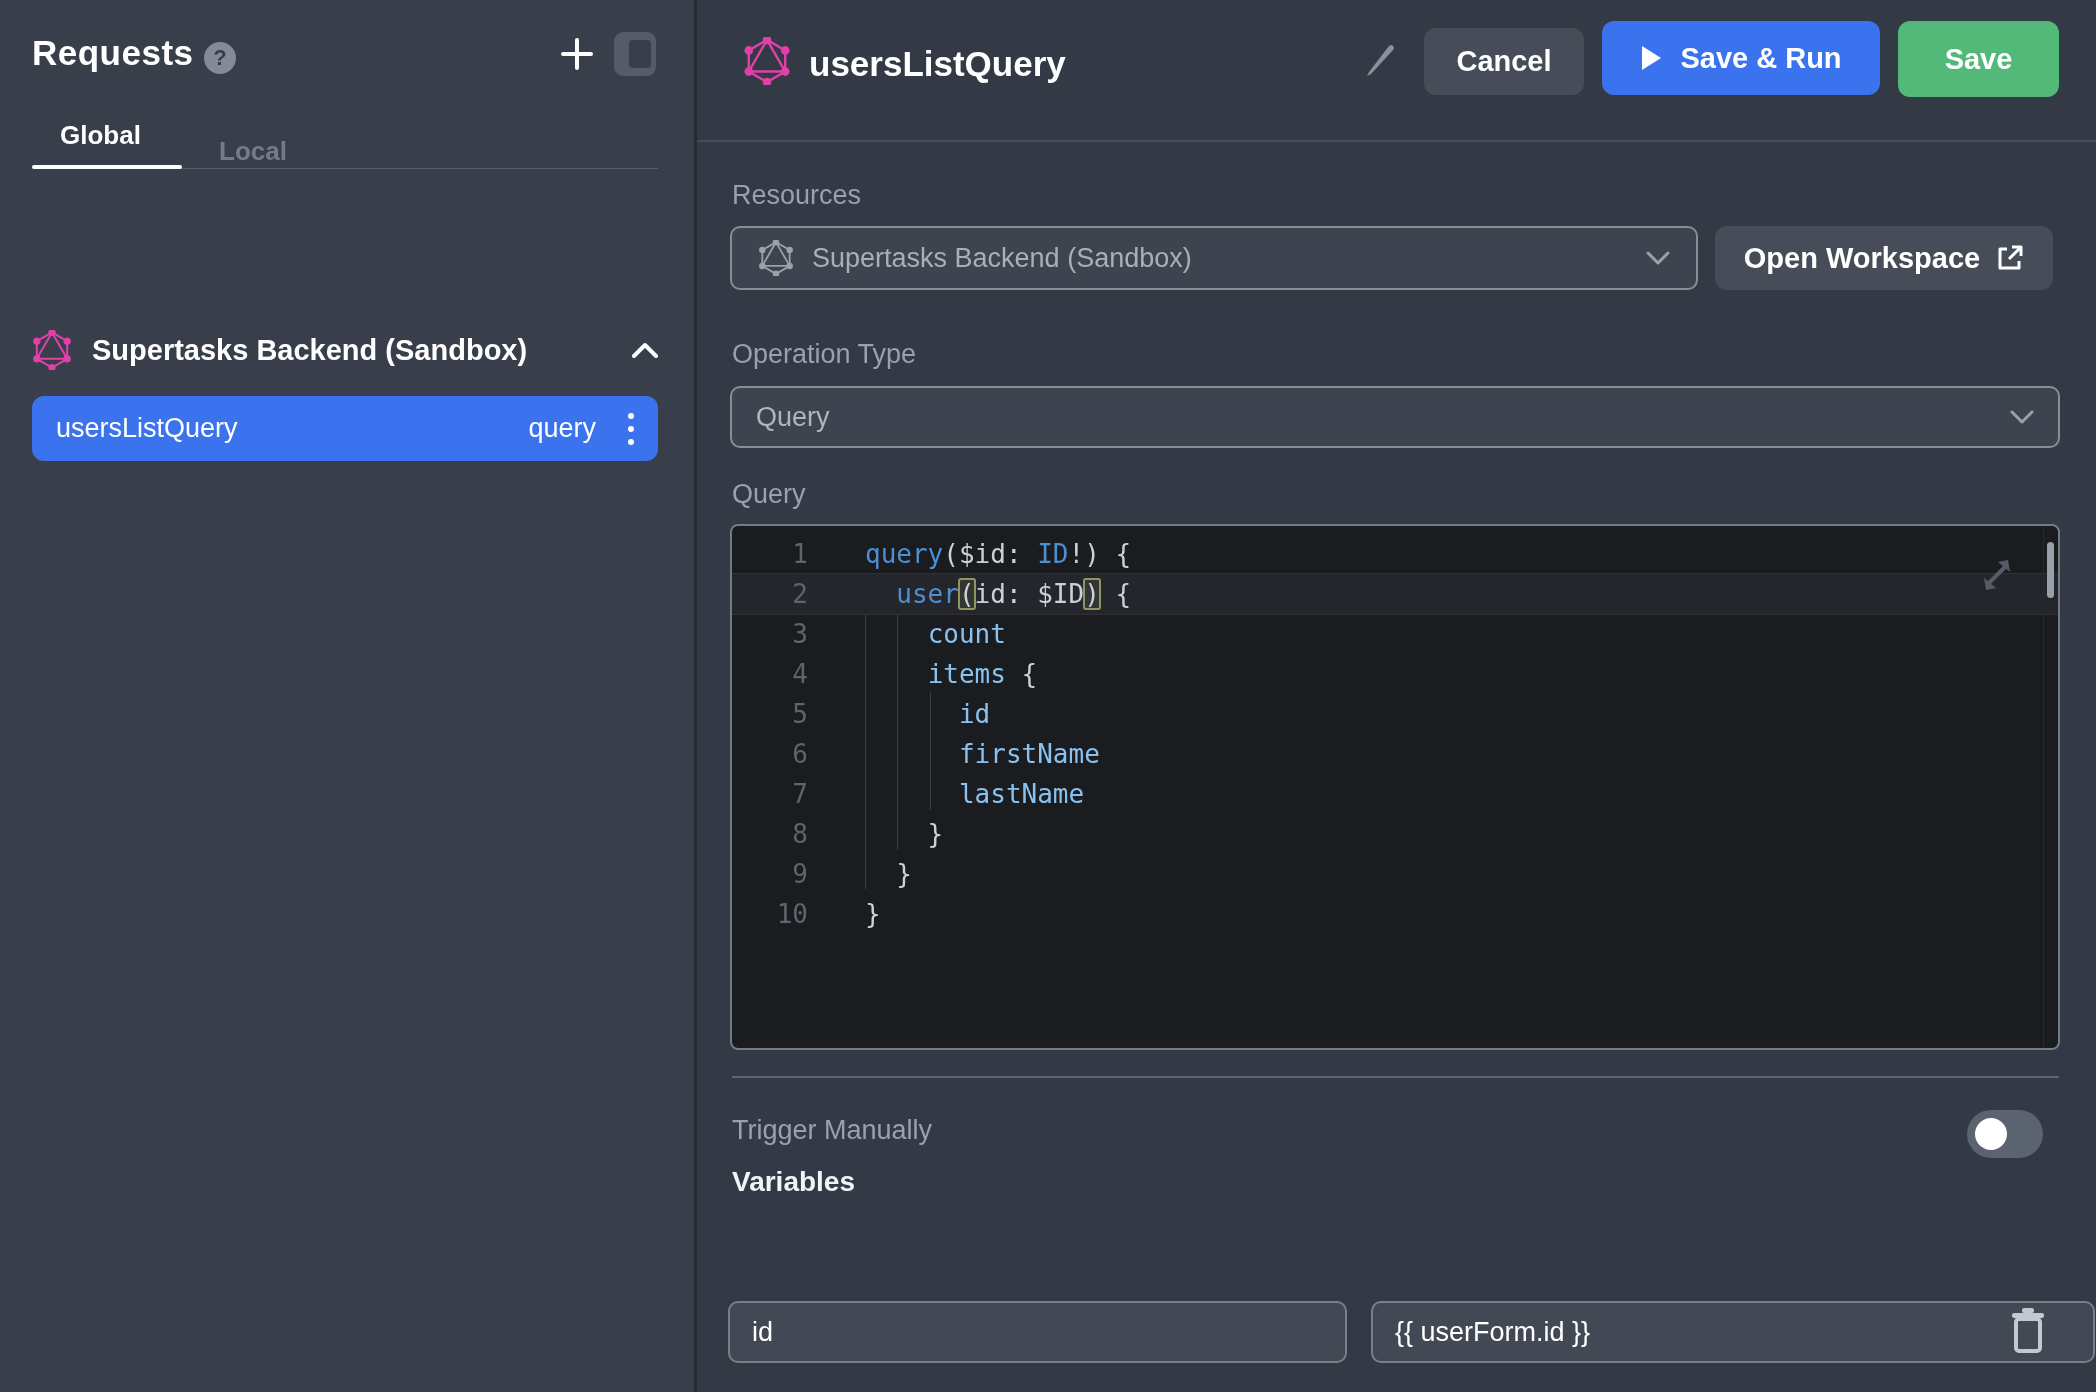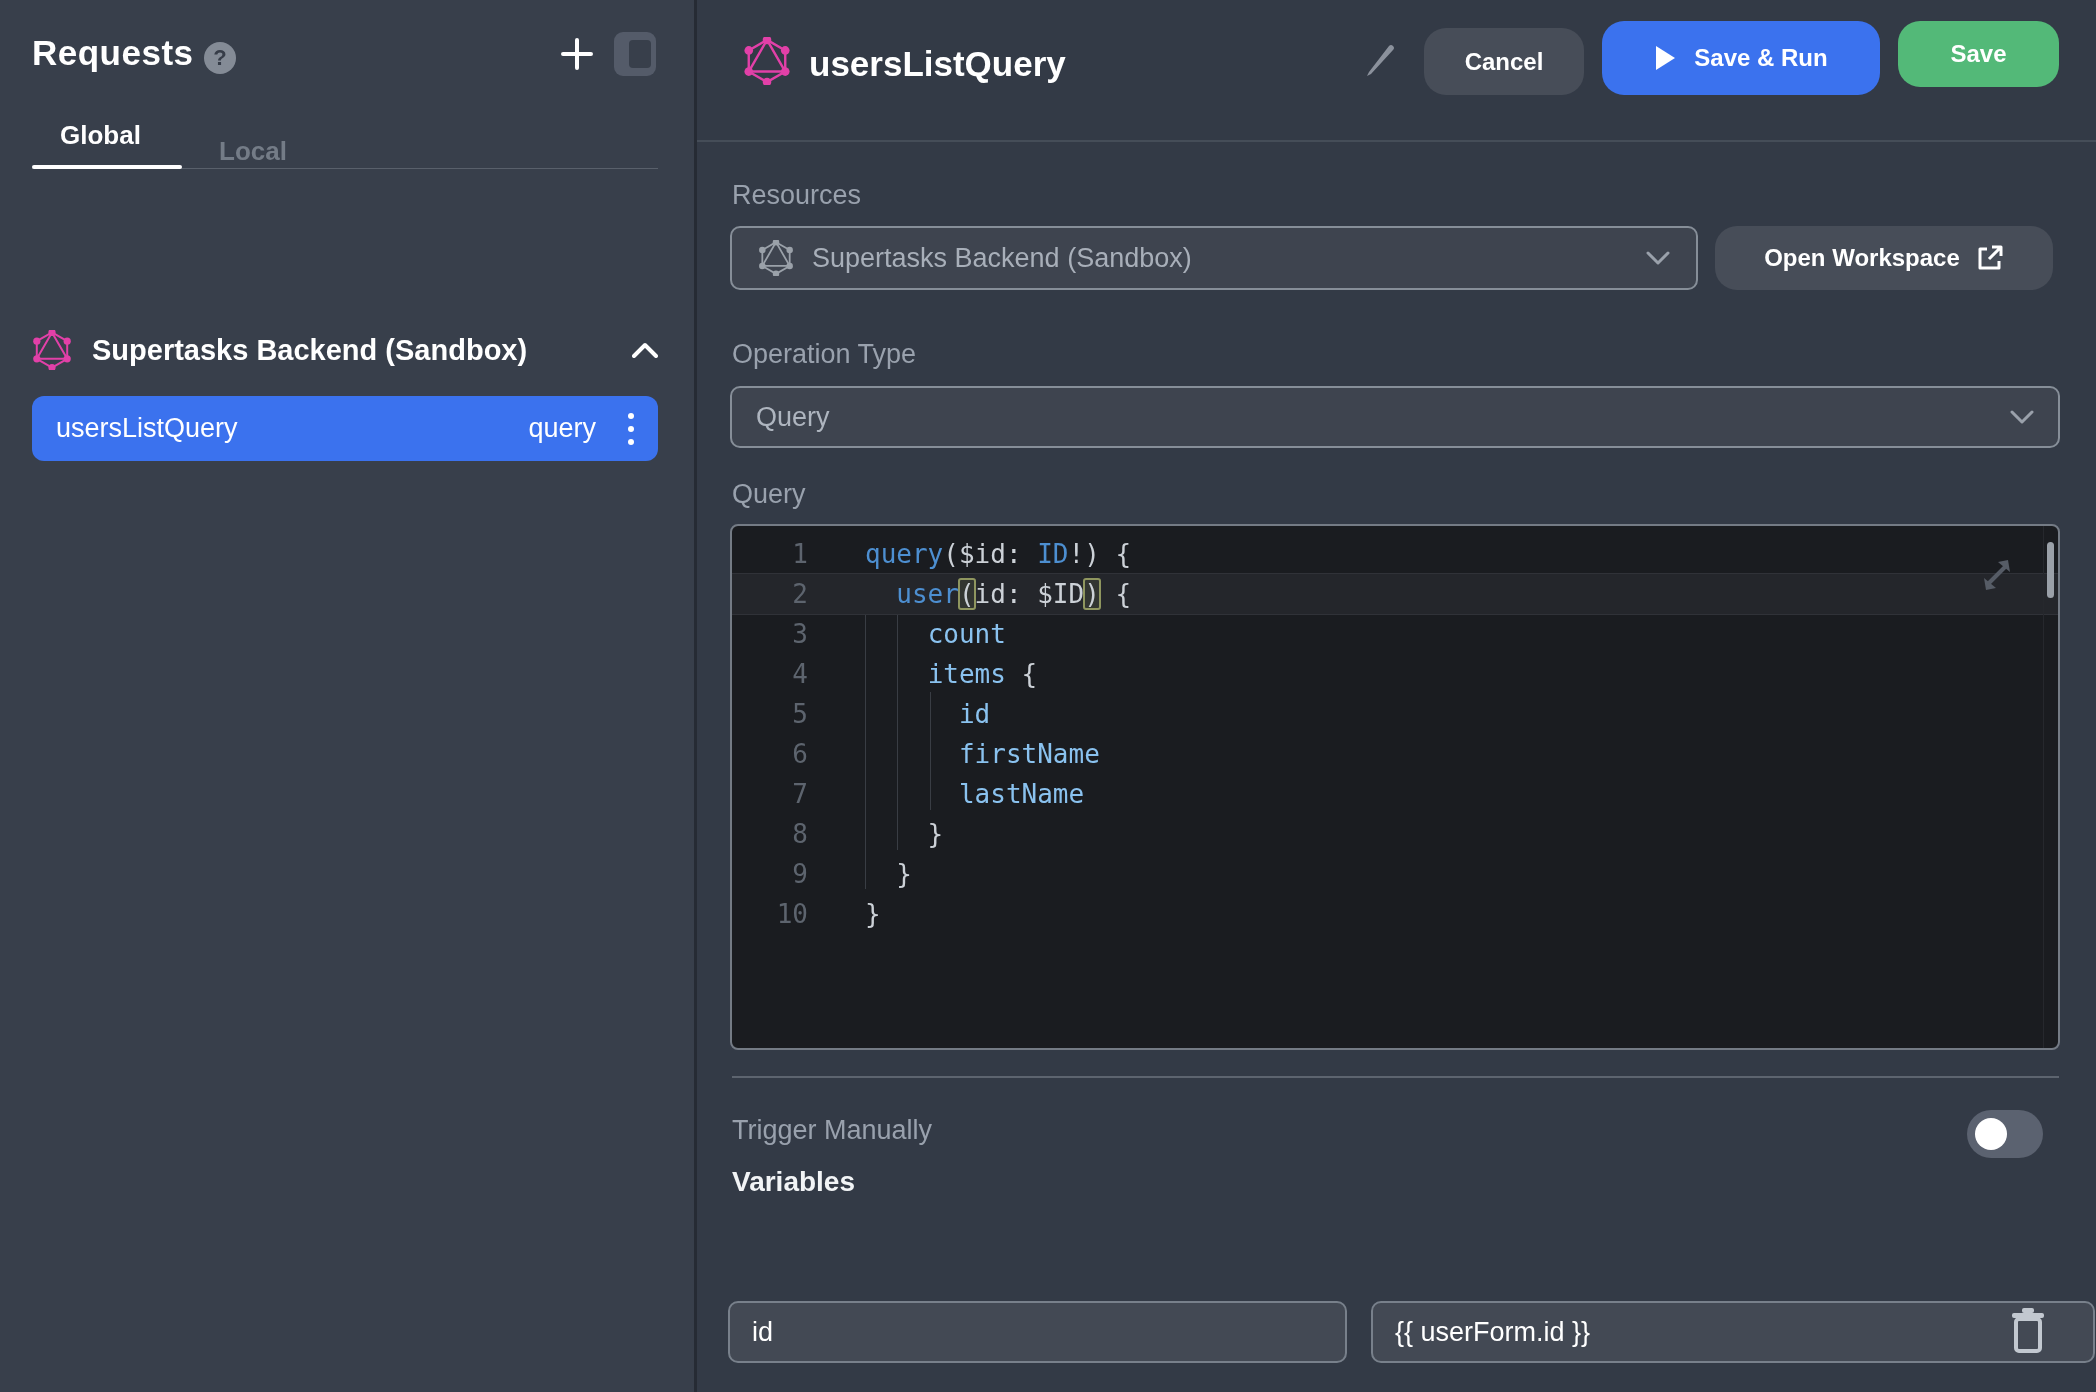--- a/index.html
+++ b/index.html
@@ -37,25 +37,25 @@
   .req-type { font-size:27px; color:#ffffff; }
   .kebab { margin-left:32px; display:flex; flex-direction:column; gap:7px; }
   .kebab i { width:6px; height:6px; border-radius:50%; background:#ffffff; }
 
   
   .main { position:absolute; left:697px; top:0; width:1399px; height:1392px; background:#333a46; }
   .main-header { position:absolute; left:0; top:0; width:1399px; height:142px; border-bottom:2px solid #454d58; }
   .hdr-gql { position:absolute; left:46px; top:34px; width:48px; height:54px; }
   .hdr-title { position:absolute; left:112px; top:44px; font-size:35px; font-weight:bold; color:#ffffff; }
   .icon-pencil { position:absolute; left:666px; top:42px; width:34px; height:36px; }
-  .btn { position:absolute; border-radius:22px; display:flex; align-items:center; justify-content:center;
-    font-size:24px; font-weight:bold; color:#ffffff; cursor:default; }
+  .btn { position:absolute; border-radius:12px; display:flex; align-items:center; justify-content:center;
+    font-size:29px; font-weight:bold; color:#ffffff; cursor:default; }
   .btn-cancel { left:727px; top:28px; width:160px; height:67px; background:#474d58; }
   .btn-saverun { left:905px; top:21px; width:278px; height:74px; background:var(--accent-blue,#3b72ee); gap:18px; }
-  .btn-save { left:1201px; top:21px; width:161px; height:66px; background:var(--accent-green,#53b978); }
+  .btn-save { left:1201px; top:21px; width:161px; height:76px; background:var(--accent-green,#53b978); }
 
   .field-label { position:absolute; left:35px; font-size:27px; color:#99a1ad; }
   .select { position:absolute; border:2px solid #868e98; border-radius:10px; background:#3e444f;
     display:flex; align-items:center; color:#a8afb9; font-size:27px; }
   .sel-resource { left:33px; top:226px; width:968px; height:64px; padding:0 26px; gap:18px; }
   .sel-operation { left:33px; top:386px; width:1330px; height:62px; padding:0 24px; color:#aeb5bf; }
   .sel-grow { flex:1; }
   .chev-down { width:24px; height:14px; flex:0 0 auto; }
 
   .btn-workspace { left:1018px; top:226px; width:338px; height:64px; background:#474d58; gap:16px; }

